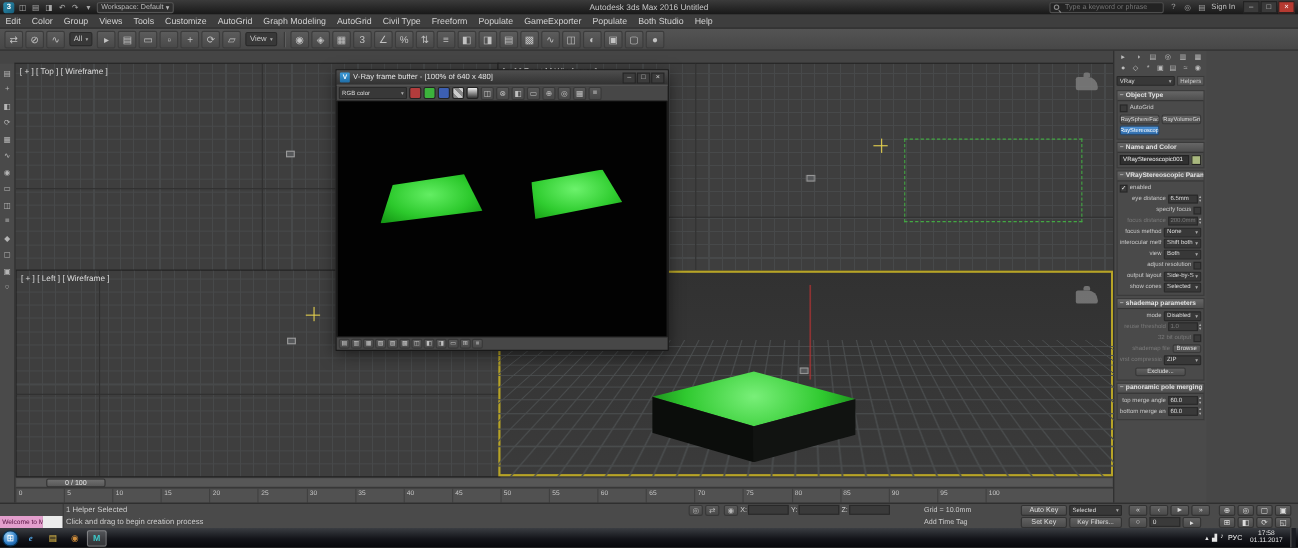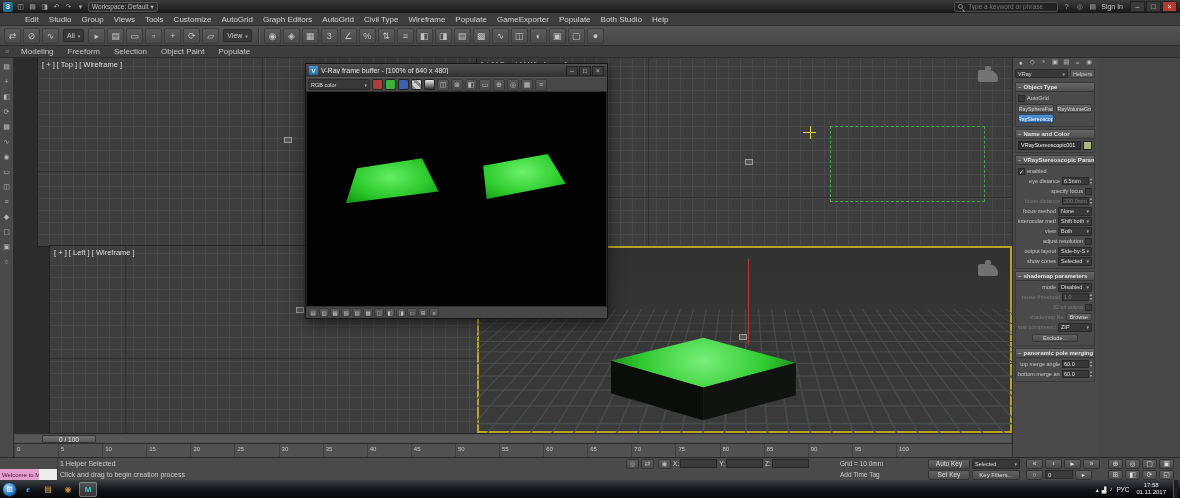--- a/index.html
+++ b/index.html
@@ -25,21 +25,21 @@
   .searchbox input{background:transparent;border:0;outline:0;color:#999;font-size:6.5px;width:100%;font-family:inherit;}
   .tb-ic{width:11px;text-align:center;font-size:7px;color:#a0a0a0;}
   .signin{font-size:7px;color:#c0c0c0;white-space:nowrap;}
   .winbtns{display:flex;gap:1px;margin-left:4px;}
   .winbtns span{width:15px;height:11px;display:flex;align-items:center;justify-content:center;font-size:7px;
                 background:#3a3a3a;color:#ccc;border:1px solid #222;}
   .winbtns .close{background:#b63a31;color:#fff;}
 
   
   .menubar{position:absolute;top:13px;left:0;right:0;height:13px;background:#3e3e3e;border-bottom:1px solid #2c2c2c;
-           display:flex;align-items:center;font-size:8px;z-index:39;padding-left:20px;}
+           display:flex;align-items:center;font-size:8px;z-index:39;}
   .mi{padding:0 5px;color:#d2d2d2;height:100%;display:flex;align-items:center;white-space:nowrap;}
 
   
   .maintoolbar{position:absolute;top:26px;left:0;right:0;height:20px;background:linear-gradient(#545454,#474747);
                border-bottom:1px solid #2e2e2e;display:flex;align-items:center;padding:0 3px;z-index:38;}
   .tbi{width:17px;height:16px;display:flex;align-items:center;justify-content:center;font-size:9px;color:#c2c2c2;
        background:linear-gradient(#5c5c5c,#494949);border:1px solid #3c3c3c;border-radius:2px;margin:0 1px;}
   .tbdd{display:flex;align-items:center;height:13px;background:#383838;border:1px solid #2a2a2a;font-size:7px;
         color:#ccc;padding:0 3px;gap:3px;margin:0 3px;border-radius:2px;}
   .tbdd .arr,.sel .arr{font-size:5px;color:#aaa;}
@@ -51,24 +51,24 @@
   .rgrip{color:#8a8a8a;font-size:7px;padding:0 5px;}
   .rtab{padding:0 7px;color:#c8c8c8;white-space:nowrap;}
 
   
   .lefttools{position:absolute;left:0;top:58px;width:14px;bottom:41px;background:#4a4a4a;border-right:1px solid #303030;
              display:flex;flex-direction:column;align-items:center;padding-top:3px;gap:4px;z-index:10;}
   .lti{width:11px;height:11px;font-size:7px;color:#b5b5b5;display:flex;align-items:center;justify-content:center;}
 
   
   .viewports{position:absolute;left:14px;top:58px;width:998px;height:375px;background:#2c2c2c;z-index:1;}
-  .vp{position:absolute;overflow:hidden;background:#3e3e3e;outline:1px solid #242424;margin-left:24px;}
+  .vp{position:absolute;overflow:hidden;background:#3e3e3e;outline:1px solid #242424;}
   .vp-top{left:0;top:0;width:44%;height:50%;}
   .vp-front{left:44%;top:0;right:0;height:50%;}
-  .vp-left{left:12px;top:50%;width:44%;bottom:0;}
+  .vp-left{left:1px;top:50%;width:44%;bottom:0;}
   .vp-persp{left:44%;top:50%;right:0;bottom:0;background:linear-gradient(#313131,#3b3b3b);
             outline:2px solid #b7a427;outline-offset:-2px;}
   .gridbg{position:absolute;inset:0;
     background-image:repeating-linear-gradient(0deg,transparent 0 11px,#47494a 11px 12px),
                      repeating-linear-gradient(90deg,transparent 0 11px,#47494a 11px 12px);}
   .persp-floor{position:absolute;left:-30%;top:34%;width:160%;height:130%;
     background-image:repeating-linear-gradient(0deg,transparent 0 12px,#494c4d 12px 13px),
                      repeating-linear-gradient(90deg,transparent 0 12px,#494c4d 12px 13px);
     transform:perspective(280px) rotateX(56deg);transform-origin:50% 0;}
   .vplabel{position:absolute;left:4px;top:2px;font-size:7.5px;color:#dcdcdc;z-index:5;white-space:nowrap;}
@@ -227,20 +227,21 @@
         <span>▤</span>
         <span>◨</span>
         <span>↶</span>
         <span>↷</span>
         <span>▾</span>
       </span>
     <span class="wsbox">
       <span>Workspace: Default</span>
       <span class="arr">▾</span>
     </span>
+    <span class="tb-title">Autodesk 3ds Max 2016   Untitled</span>
     <span class="tb-right">
       <span class="searchbox">
         <span class="mag"></span>
         <input placeholder="Type a keyword or phrase" style="">
       </span>
       <span style="display:flex;gap:2px;">
           <span class="tb-ic">?</span>
           <span class="tb-ic">◎</span>
           <span class="tb-ic">▤</span>
         </span>
@@ -249,30 +250,30 @@
         <span>–</span>
         <span>□</span>
         <span class="close">×</span>
       </span>
     </span>
   </div>
 
   <div class="menubar">
 
   <span class="mi">Edit</span>
-      <span class="mi">Studio</span>
+      <span class="mi">Color</span>
       <span class="mi">Group</span>
       <span class="mi">Views</span>
       <span class="mi">Tools</span>
       <span class="mi">Customize</span>
       <span class="mi">AutoGrid</span>
-      <span class="mi">Graph Editors</span>
+      <span class="mi">Graph Modeling</span>
       <span class="mi">AutoGrid</span>
       <span class="mi">Civil Type</span>
-      <span class="mi">Wireframe</span>
+      <span class="mi">Freeform</span>
       <span class="mi">Populate</span>
       <span class="mi">GameExporter</span>
       <span class="mi">Populate</span>
       <span class="mi">Both Studio</span>
       <span class="mi">Help</span>
     </div>
 
   <div class="maintoolbar">
     <span style="display:flex;">
         <span class="tbi">⇄</span>
@@ -312,30 +313,20 @@
         <span class="tbi">▩</span>
         <span class="tbi">∿</span>
         <span class="tbi">◫</span>
         <span class="tbi">◐</span>
         <span class="tbi">▣</span>
         <span class="tbi">▢</span>
         <span class="tbi">●</span>
       </span>
   </div>
 
-  <div class="ribbonbar">
-    <span class="rgrip">≡</span>
-    <span style="display:flex;">
-        <span class="rtab">Modeling</span>
-        <span class="rtab">Freeform</span>
-        <span class="rtab">Selection</span>
-        <span class="rtab">Object Paint</span>
-        <span class="rtab">Populate</span>
-      </span>
-  </div>
 
   <div class="lefttools">
 
   <span class="lti">▤</span>
       <span class="lti">+</span>
       <span class="lti">◧</span>
       <span class="lti">⟳</span>
       <span class="lti">▦</span>
       <span class="lti">∿</span>
       <span class="lti">◉</span>

